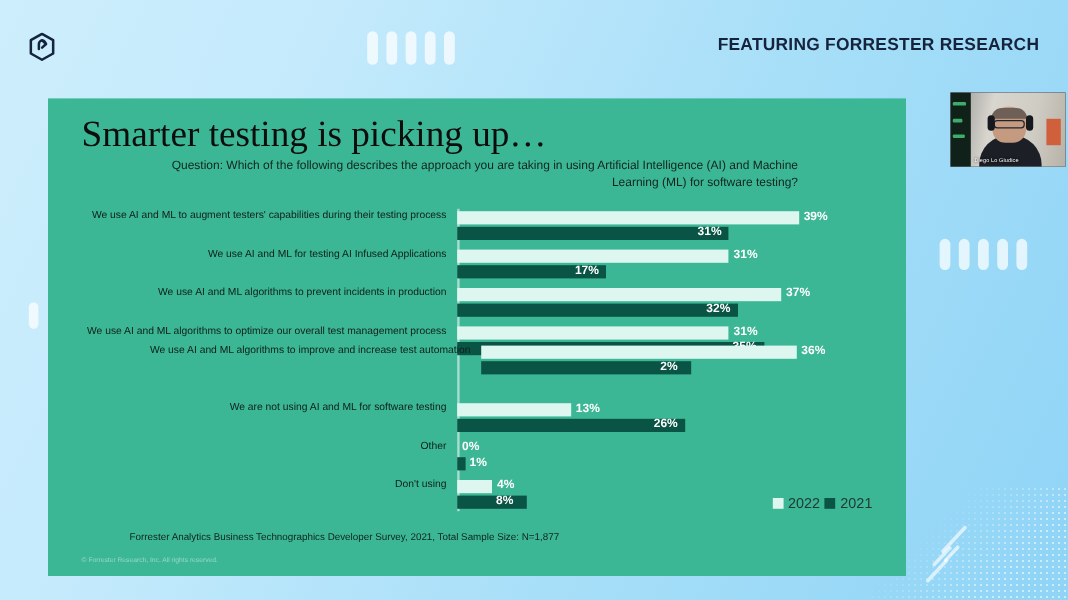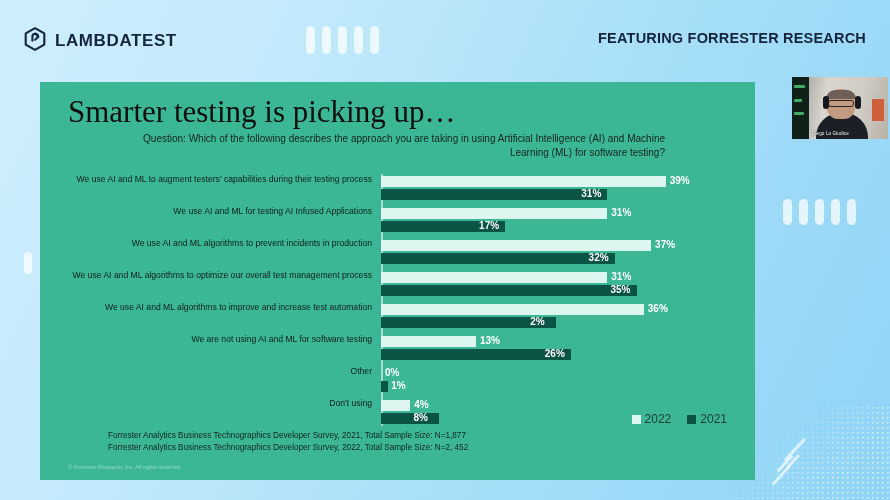--- a/index.html
+++ b/index.html
@@ -88,21 +88,21 @@
   .bars { position:absolute; left:341px; top:2px; }
   .bar-line { position:relative; height:11px; margin-bottom:2px; }
   .bar { position:absolute; left:0; top:0; height:11px; }
   .bar.y2022 { background:#ddf6ef; }
   .bar.y2021 { background:#0a5445; }
   .bar-val { position:absolute; top:-1px; font-size:10px; font-weight:bold;
              color:#ffffff; white-space:nowrap; }
   .bar-val.outside {  }
   .bar-val.inside  {  }
 
-  .legend { position:absolute; right:28px; bottom:54px; display:flex; gap:16px;
+  .legend { position:absolute; right:28px; bottom:54px; display:flex; gap:4px;
             align-items:center; }
   .legend .it { display:flex; align-items:center; gap:4px;
                 font-size:12px; color:#1d3a31; }
   .legend .sw { width:9px; height:9px; display:block; }
   .legend .sw.a { background:#ddf6ef; }
   .legend .sw.b { background:#0a5445; }
 
   .notes { position:absolute; left:68px; bottom:26px; font-size:8.2px;
            line-height:1.45; color:#0f241d; }
   .copyright { position:absolute; left:28px; bottom:10px; font-size:5.6px;
@@ -137,21 +137,20 @@
 <div class="dot-field"></div>
 
 <div class="brand">
   <span>
     <svg width="22" height="24" viewBox="0 0 22 24">
       <path d="M11 1.2 20.3 6.4v11.2L11 22.8 1.7 17.6V6.4Z" fill="none" stroke="#15243f" stroke-width="2.1" stroke-linejoin="round"></path>
       <path d="M8.4 13.8V9.6a2.8 2.8 0 0 1 5.6 0" fill="none" stroke="#15243f" stroke-width="2.1" stroke-linecap="round"></path>
       <path d="M11.1 6.6 14.4 9.7 11.1 12.7" fill="none" stroke="#15243f" stroke-width="2.1" stroke-linejoin="round" stroke-linecap="round"></path>
     </svg>
   </span>
-  <span class="brand-name">LAMBDATEST</span>
 </div>
 <div class="feature-text">FEATURING FORRESTER RESEARCH</div>
 
 <div class="webcam">
   <div class="wc-wall"></div>
   <div class="wc-strip">
       <b></b>
       <b></b>
       <b></b>
     </div>
@@ -218,21 +217,21 @@
           <div class="bar-line">
             <div class="bar y2022" style="width: 226.3px;"></div>
             <div class="bar-val outside" style="left: 230.3px;">31%</div>
           </div>
           <div class="bar-line">
             <div class="bar y2021" style="width: 255.5px;"></div>
             <div class="bar-val inside" style="left: 229.5px;">35%</div>
           </div>
         </div>
       </div>
-      <div class="row" style="top: 128px;">
+      <div class="row" style="top: 112px; margin-left: 20px;">
         <div class="cat-label">We use AI and ML algorithms to improve and increase test automation</div>
         <div class="bars">
           <div class="bar-line">
             <div class="bar y2022" style="width: 262.8px;"></div>
             <div class="bar-val outside" style="left: 266.8px;">36%</div>
           </div>
           <div class="bar-line">
             <div class="bar y2021" style="width: 175.2px;"></div>
             <div class="bar-val inside" style="left: 149.2px;">2%</div>
           </div>
@@ -285,16 +284,15 @@
       <span>2022</span>
     </div>
     <div class="it">
       <span class="sw b"></span>
       <span>2021</span>
     </div>
   </div>
 
   <div class="notes">
     <div>Forrester Analytics Business Technographics Developer Survey, 2021, Total Sample Size: N=1,877</div>
-    <div>Forrester Analytics Business Technographics Developer Survey, 2022, Total Sample Size: N=2, 452</div>
   </div>
   <div class="copyright">© Forrester Research, Inc. All rights reserved.</div>
 </div>
 
 </body></html>

